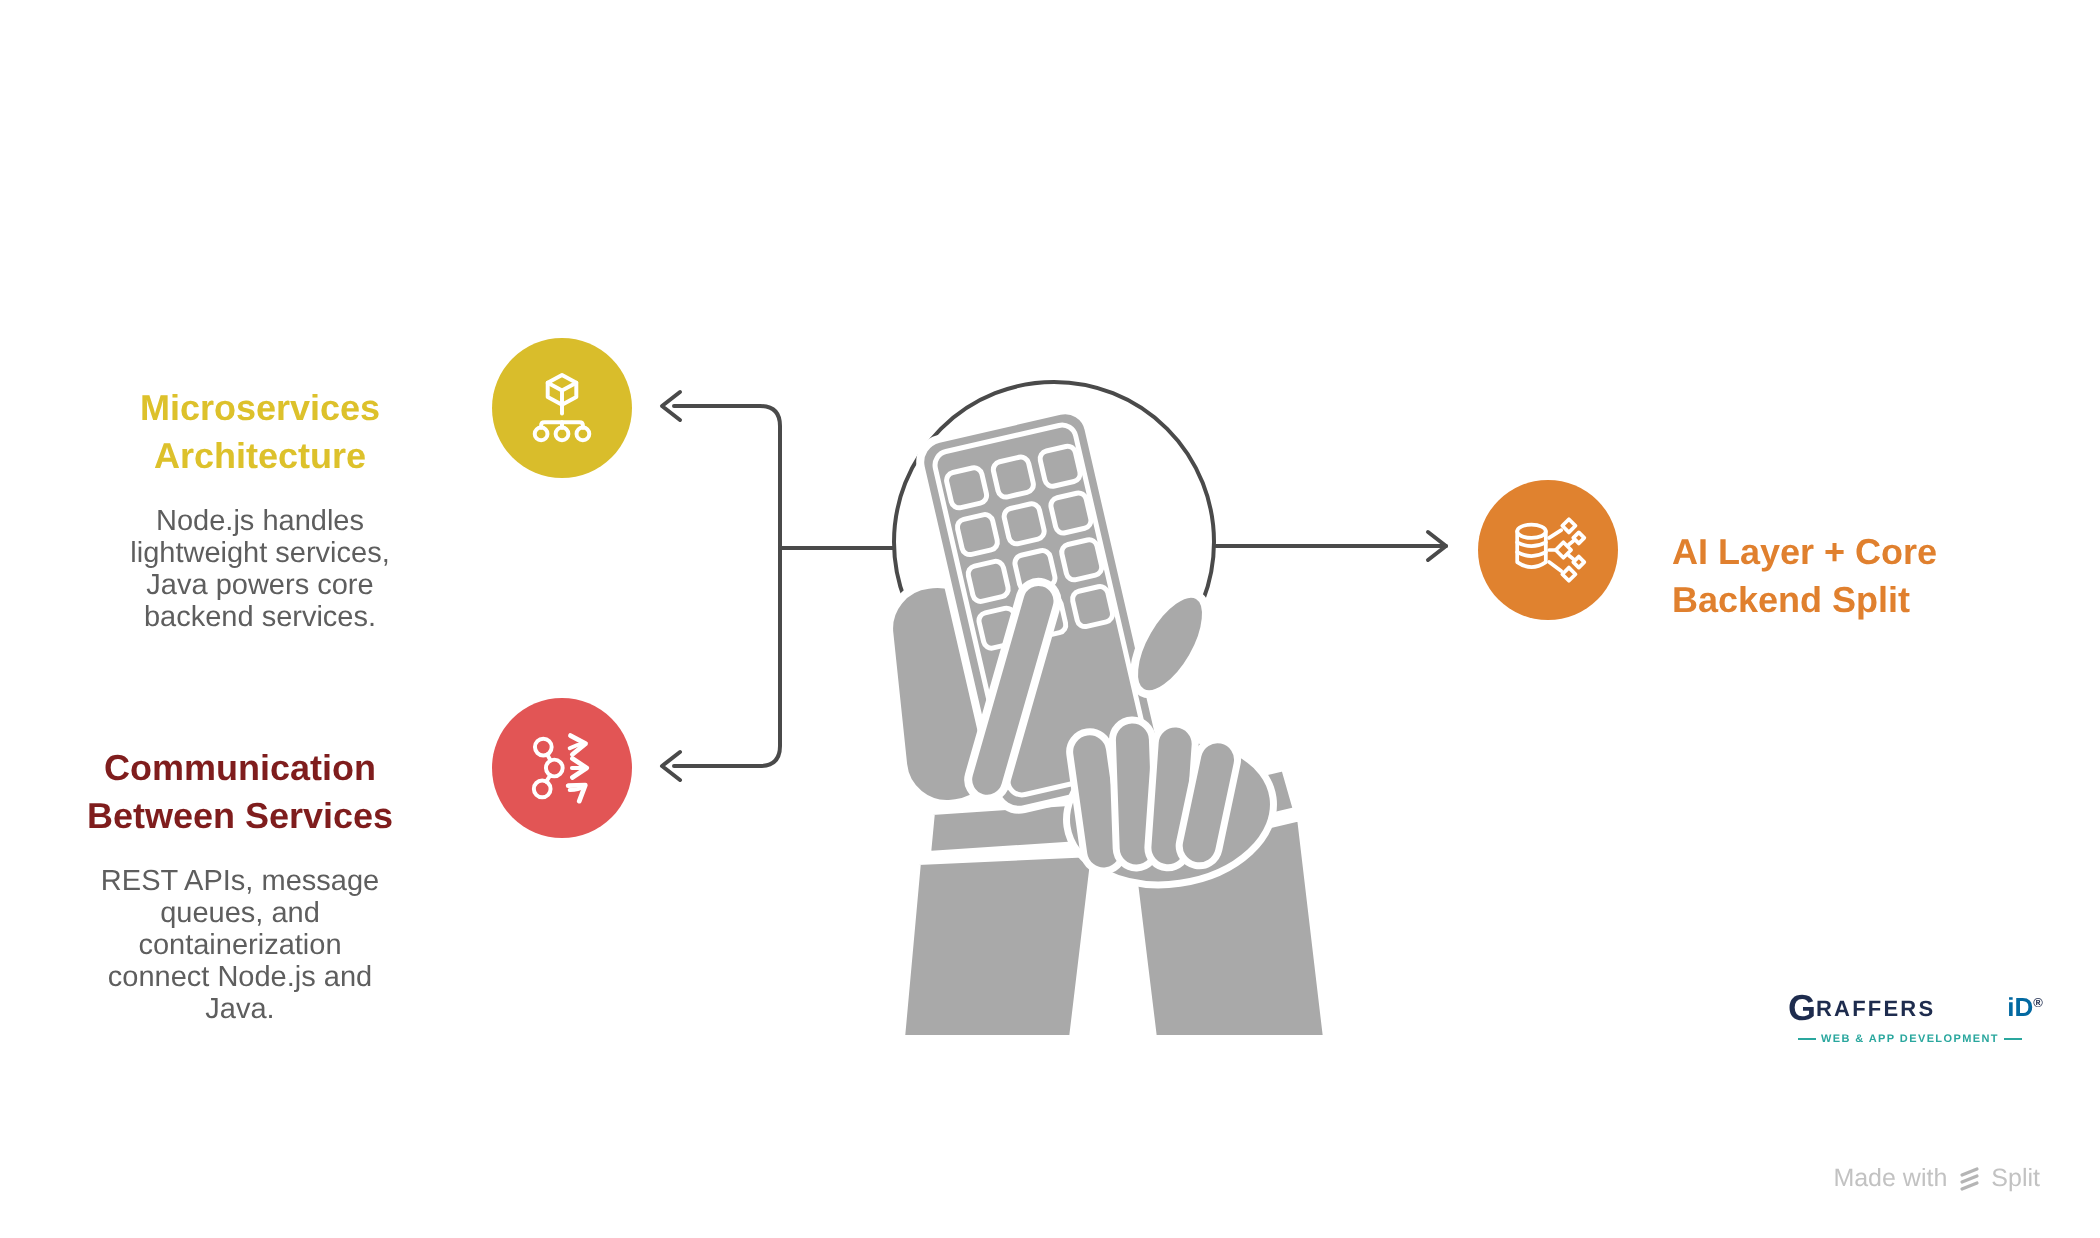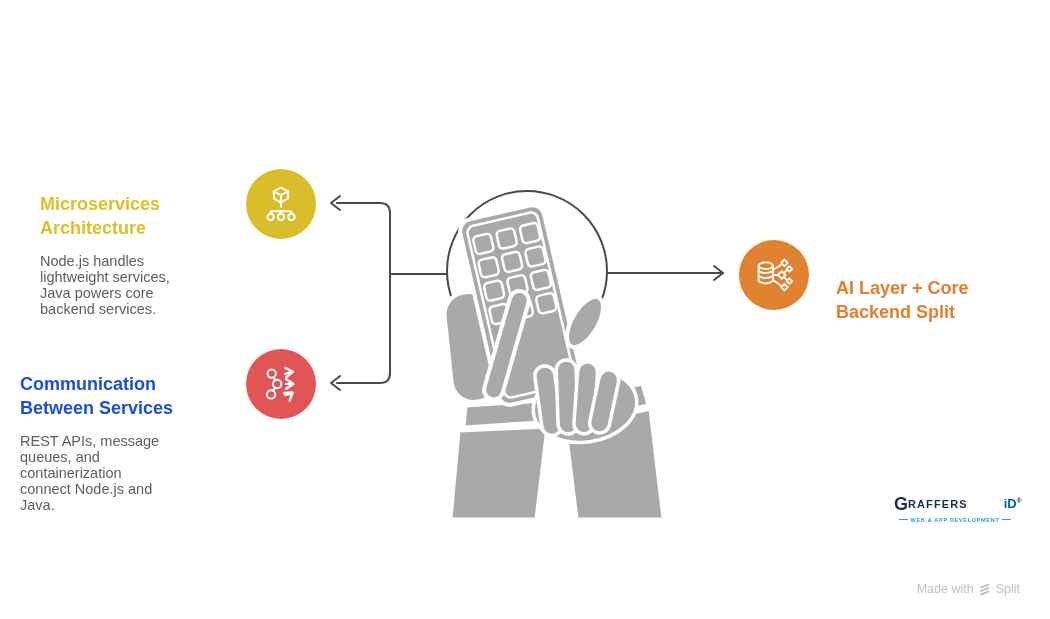--- a/index.html
+++ b/index.html
@@ -4,28 +4,28 @@
 <style>
   html,body{margin:0;padding:0;background:#fff;}
   body{font-family:"Liberation Sans", sans-serif;}
   .stage{position:relative;width:1050px;height:619px;background:#ffffff;overflow:hidden;}
   .stage svg.layer{position:absolute;left:0;top:0;}
   .title{position:absolute;left:0;top:66px;width:100%;text-align:center;
          font-size:22px;font-weight:bold;color:#4e4e4e;letter-spacing:.3px;}
   .node-block{position:absolute;}
   .node-heading{font-weight:bold;font-size:18px;line-height:24px;white-space:pre-line;}
   .node-body{font-size:14.5px;line-height:16px;color:#5e5e5e;white-space:pre-line;margin-top:13px;}
-  .align-r{text-align:left;}
+  .align-r{text-align:center;}
   .align-l{text-align:left;}
   .h-yellow{color:#ddc12b;}
-  .h-red{color:#1d4ed8;}
+  .h-red{color:#7f1d1d;}
   .h-orange{color:#e0802e;}
   #block-micro{left:40px;top:192px;width:180px;}
   #block-comm{left:20px;top:372px;width:200px;}
-  #block-ai{left:836px;top:276px;width:178px;}
+  #block-ai{left:836px;top:264px;width:178px;}
   #block-ai .node-body{margin-top:12px;}
   .badge{position:absolute;width:70px;height:70px;border-radius:50%;
          display:flex;align-items:center;justify-content:center;}
   #badge-micro{left:246px;top:169px;background:#d9bd2b;}
   #badge-comm{left:246px;top:349px;background:#e25555;}
   #badge-ai{left:739px;top:240px;background:#e0822f;}
   .badge svg{display:block;}
   
   .logo{position:absolute;left:894px;top:495px;width:122px;text-align:center;
         color:#1e2c4e;font-weight:bold;line-height:1.1;}

